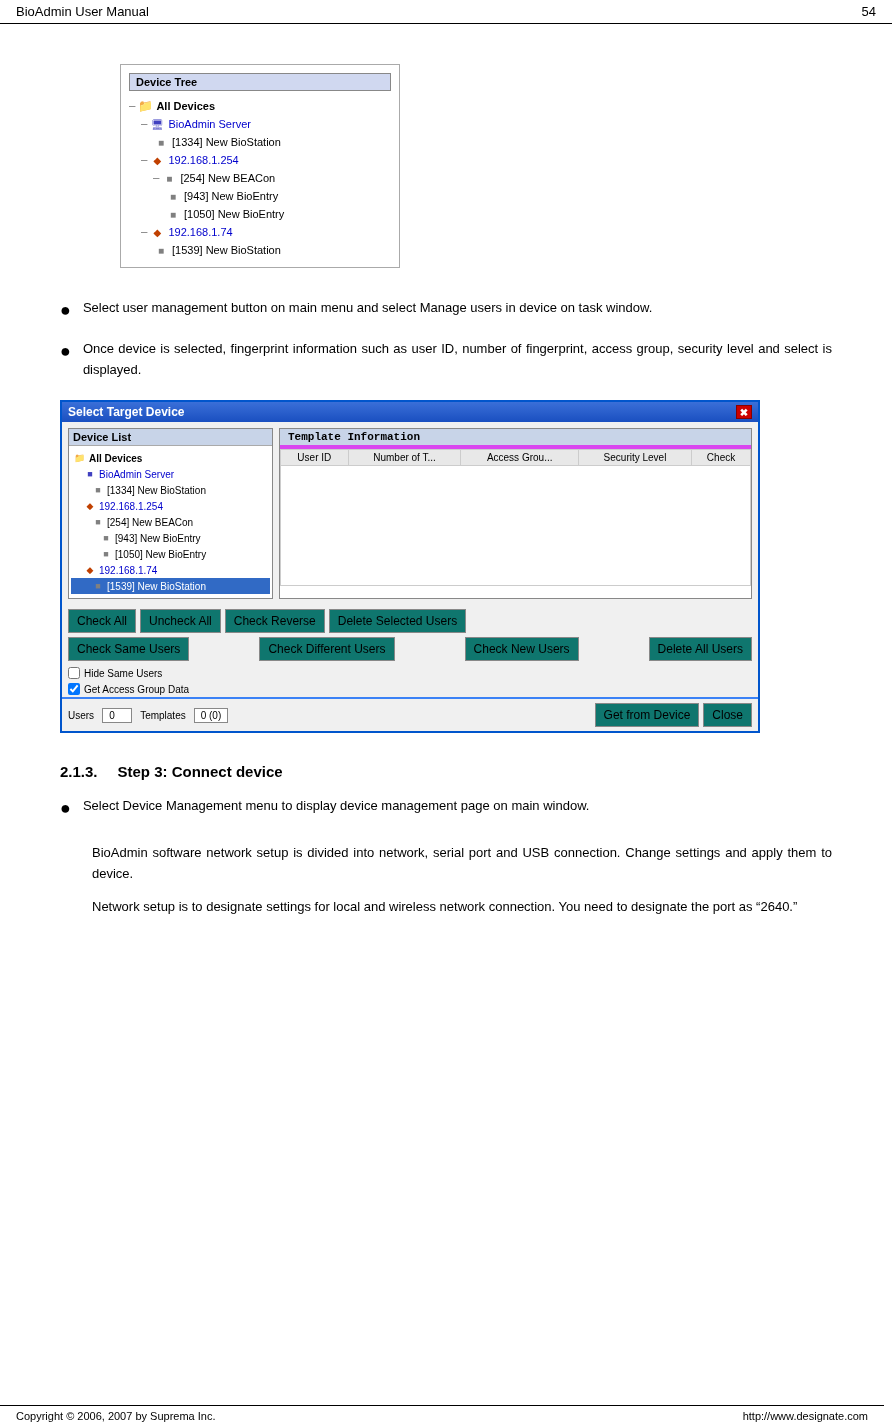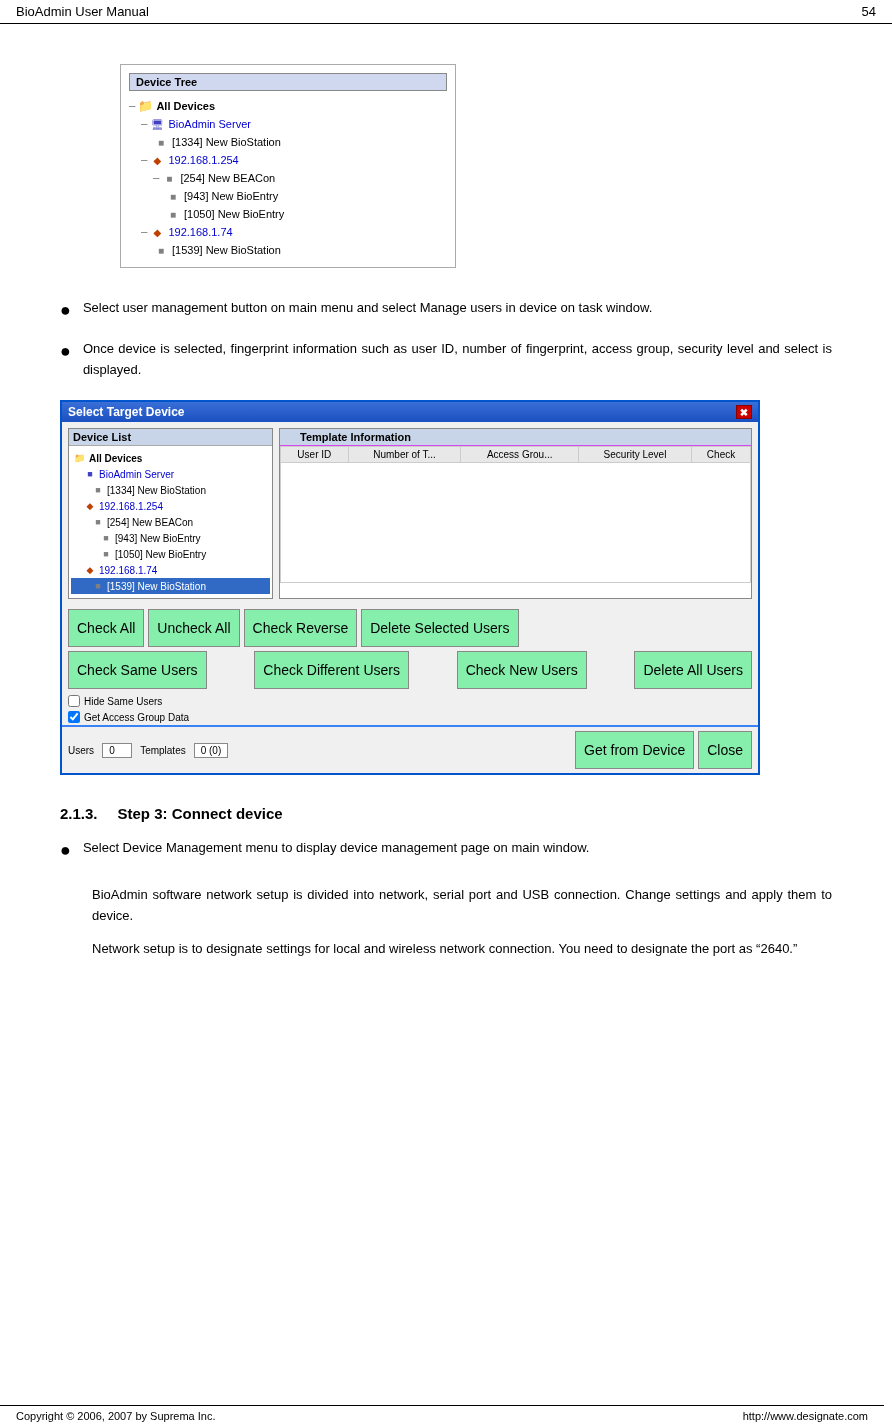--- a/index.html
+++ b/index.html
@@ -30,21 +30,21 @@
 
     
     .main-content {
       padding: 20px 60px 20px 60px;
     }
 
     
     .device-tree-box {
       border: 1px solid #aaa;
       background: #fff;
-      width: 336px;
+      width: 280px;
       margin: 20px auto 30px 60px;
       padding: 8px;
       font-size: 11px;
     }
     .device-tree-title {
       background: #d0d8f0;
       padding: 2px 6px;
       font-size: 11px;
       font-weight: bold;
       margin-bottom: 6px;
@@ -170,24 +170,25 @@
 
     .template-info-panel {
       flex: 1;
       background: #fff;
       border: 1px solid #888;
       display: flex;
       flex-direction: column;
     }
     .template-info-header {
       background: #c8d4e8;
-      padding: 2px 20px;
+      padding: 2px 8px;
       font-size: 11px;
       font-weight: bold;
-      border-bottom: 1px solid #d946ef;
+      border-bottom: 4px solid #d946ef;
+      font-family: Liberation Mono, monospace;
     }
     .template-table {
       width: 100%;
       border-collapse: collapse;
       font-size: 10px;
     }
     .template-table th {
       background: #e8e8e8;
       border: 1px solid #ccc;
       padding: 2px 4px;
@@ -204,24 +205,24 @@
     }
 
     .dialog-buttons-row {
       display: flex;
       gap: 4px;
       padding: 4px 6px 2px 6px;
       flex-wrap: wrap;
       background: #f0f0f0;
     }
     .dlg-btn {
-      background: #86efac;
+      background: #0f766e;
       border: 1px solid #888;
-      padding: 10px 8px;
-      font-size: 14px;
+      padding: 4px 8px;
+      font-size: 12px;
       cursor: pointer;
       white-space: nowrap;
     }
 
     .dialog-buttons-row2 {
       display: flex;
       gap: 4px;
       padding: 2px 6px 4px 6px;
       flex-wrap: wrap;
       background: #f0f0f0;

